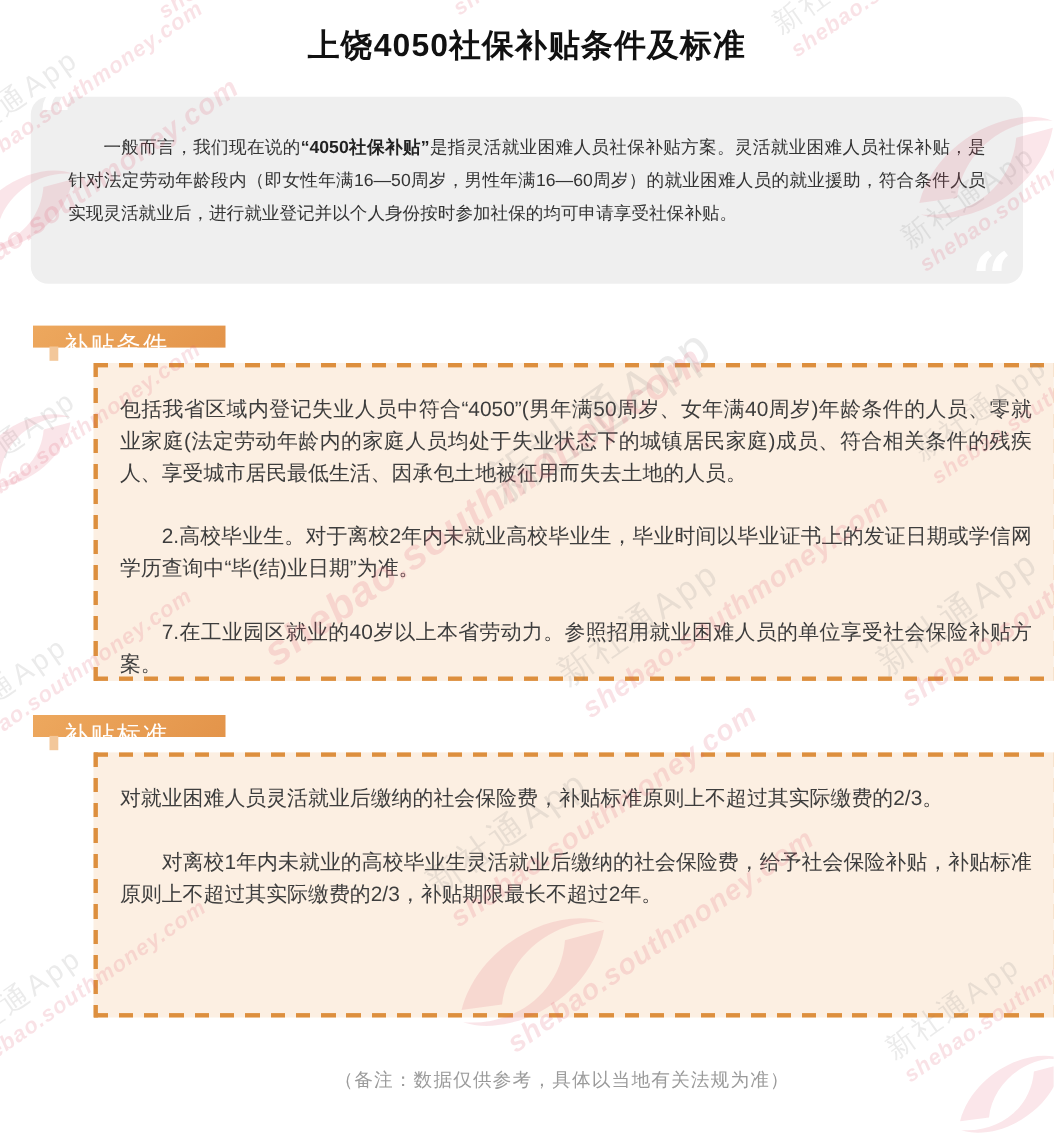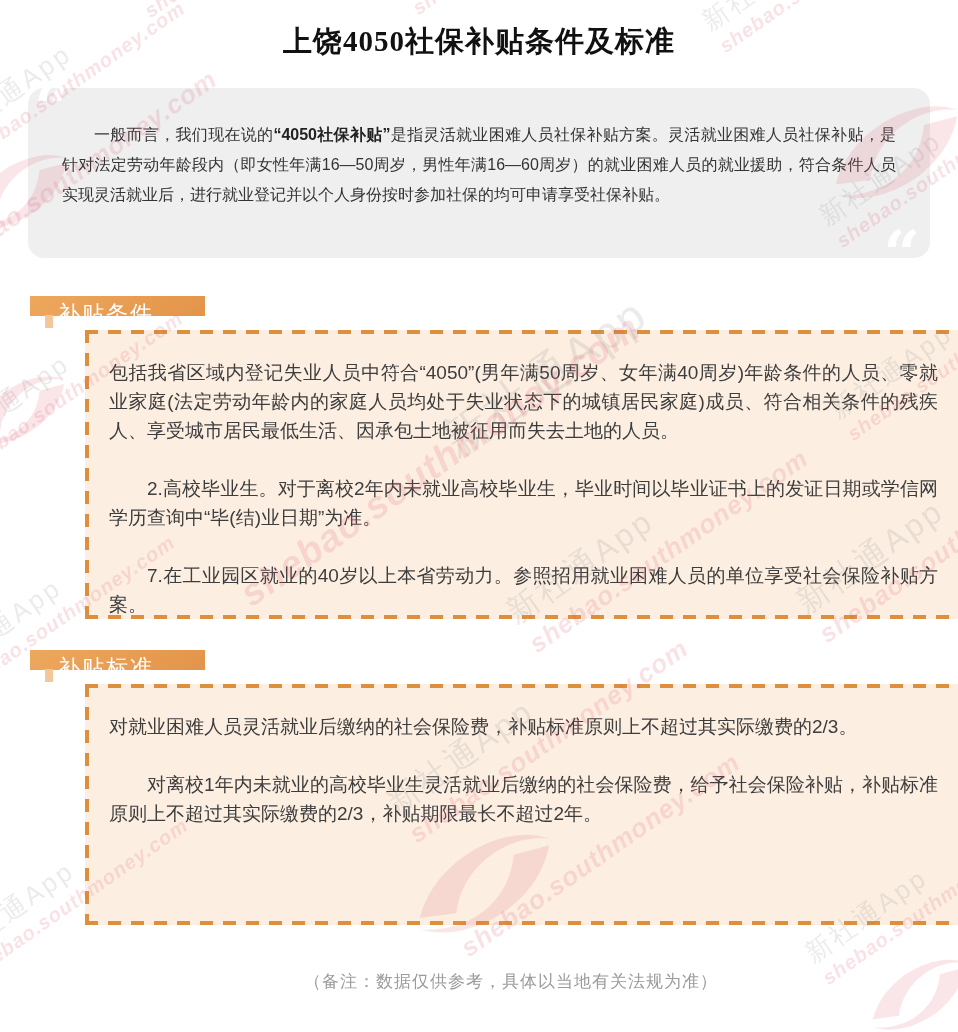--- a/index.html
+++ b/index.html
@@ -7,21 +7,20 @@
     width:958px;height:1032px;background:#ffffff;position:relative;overflow:hidden;
     font-family:"Liberation Sans","DejaVu Sans",sans-serif;
   }
   .page{position:absolute;inset:0;}
 
   
   .title{
     position:absolute;top:22px;left:0;width:100%;margin:0;
     text-align:center;font-size:29px;font-weight:bold;color:#111;
     letter-spacing:1px;
-    font-family:Liberation Serif, serif;
   }
 
   
   .intro-box{
     position:absolute;top:88px;left:28px;width:902px;min-height:170px;
     box-sizing:border-box;background:#efefef;border-radius:16px;
     padding:20px 22px 8px 22px;
   }
   .intro-text{
     margin:12px;font-size:16px;line-height:30px;color:#333;text-indent:2em;

